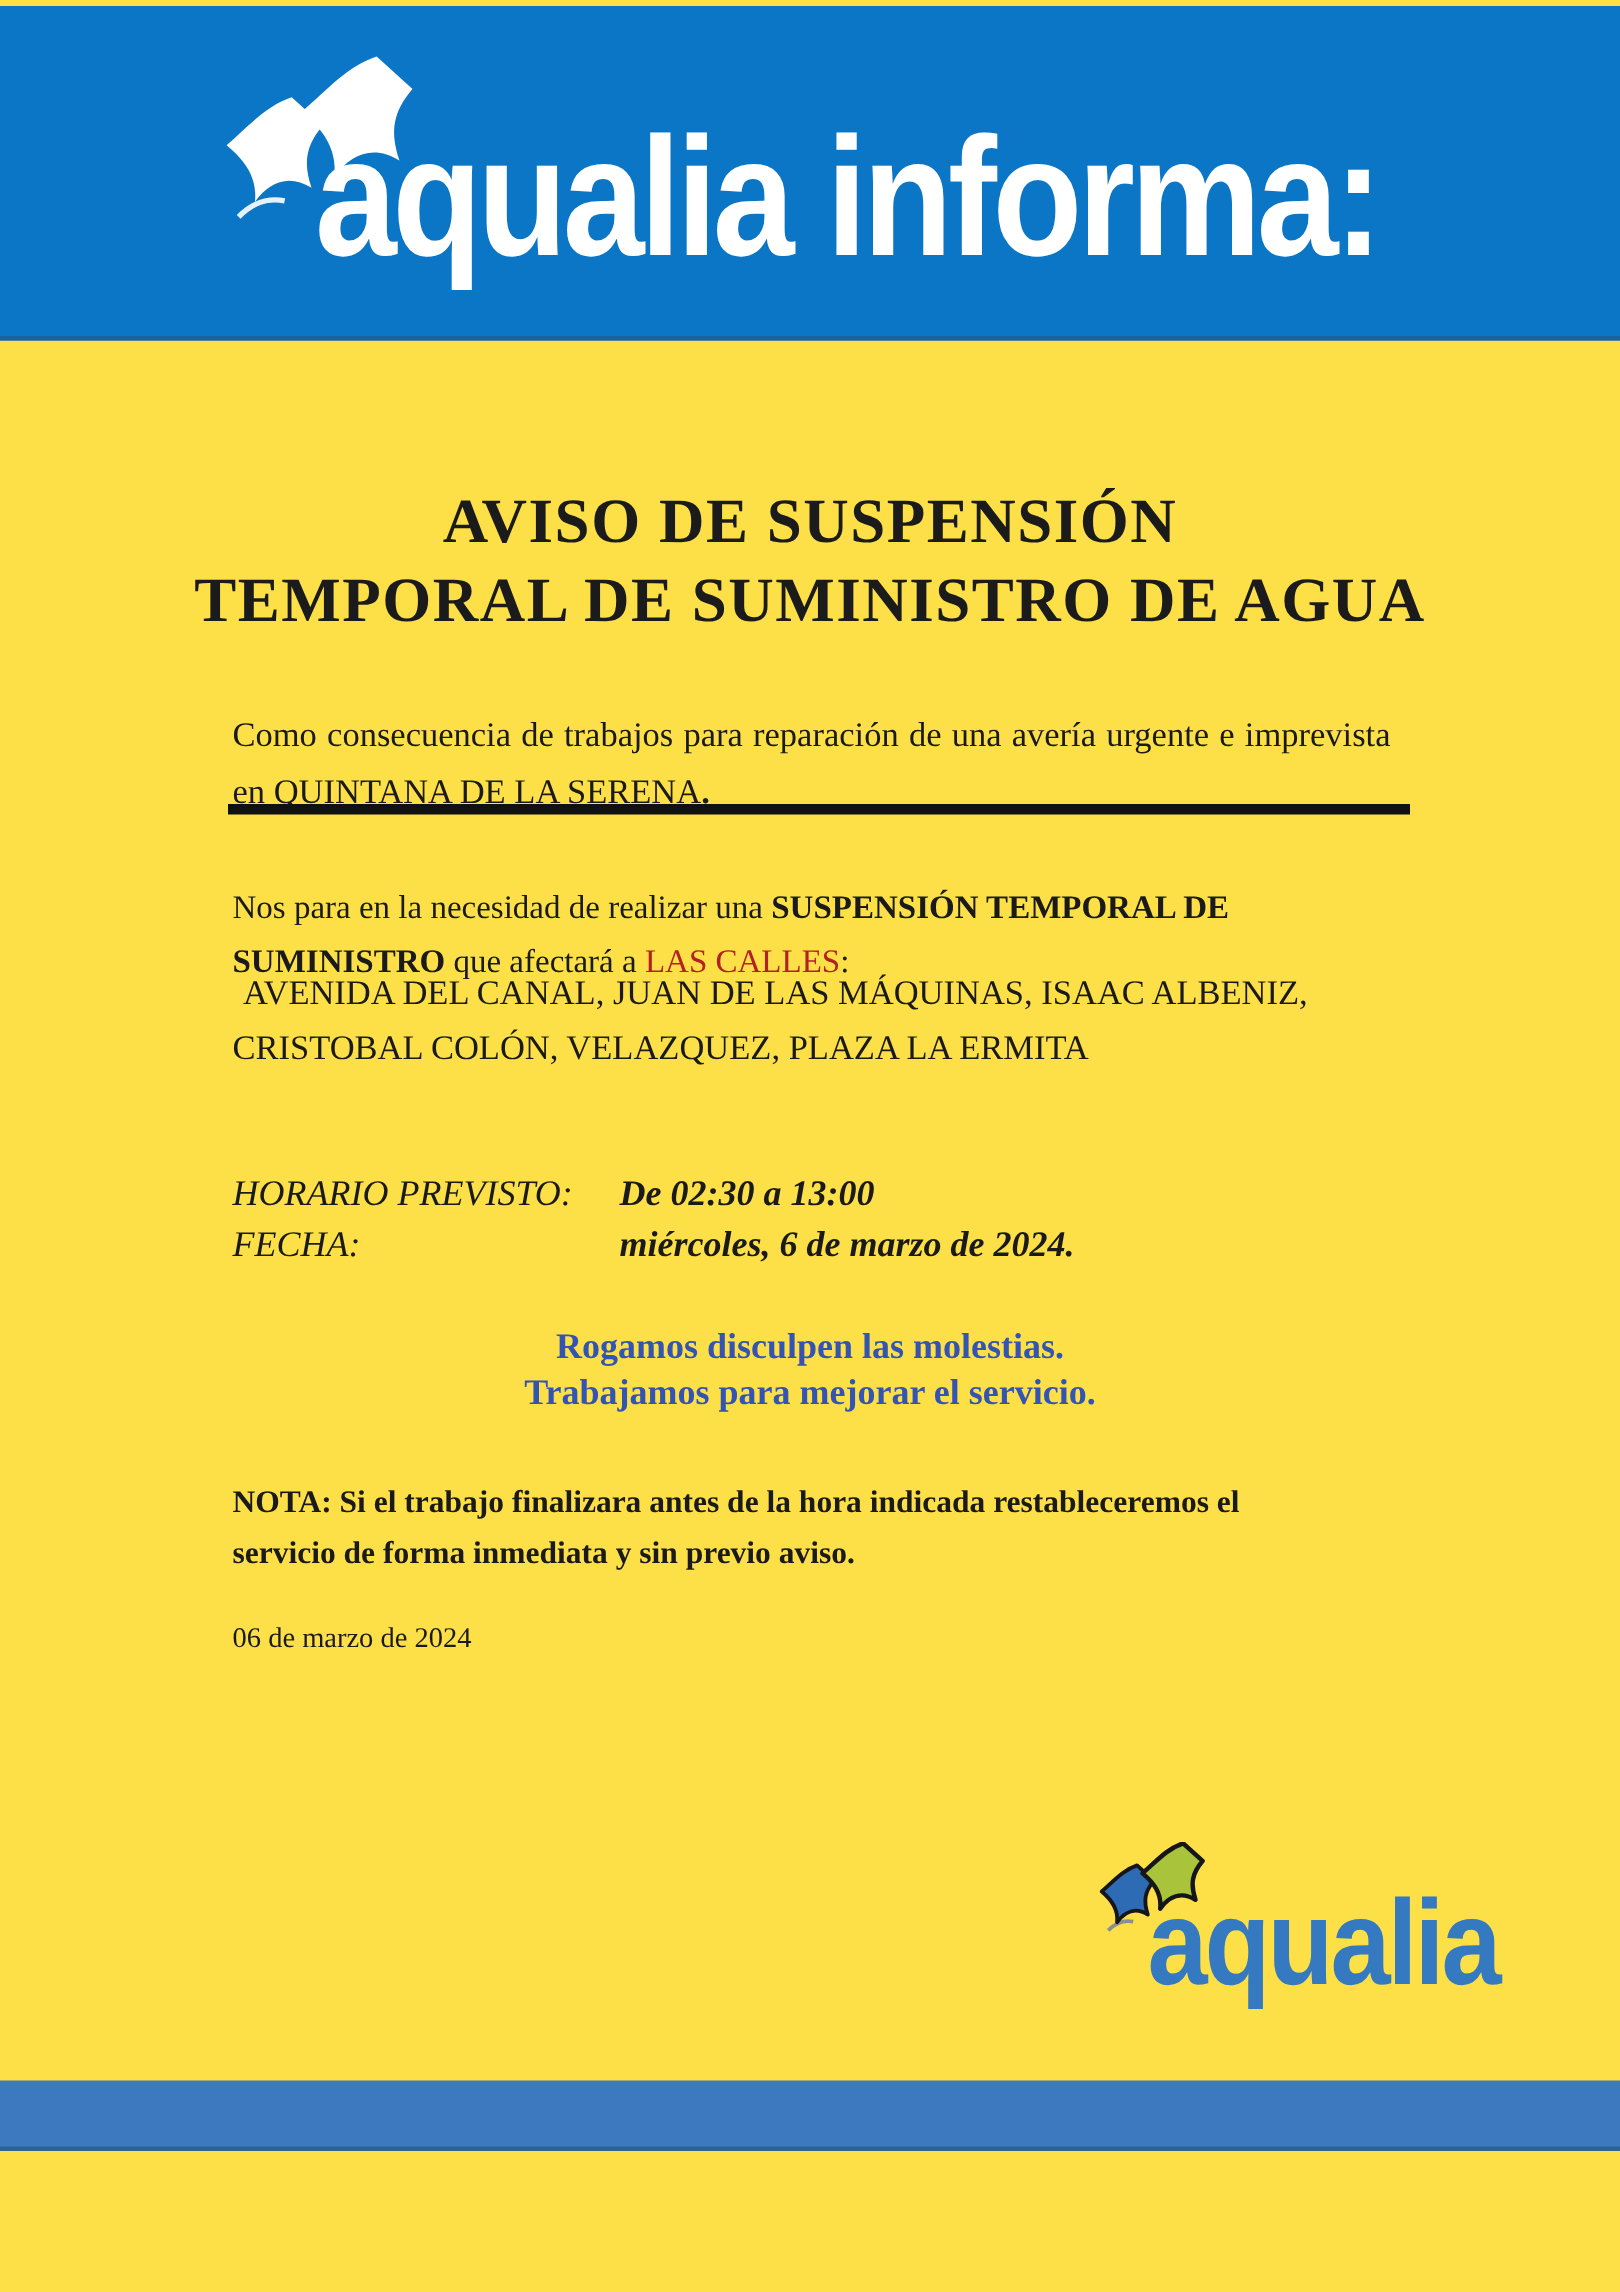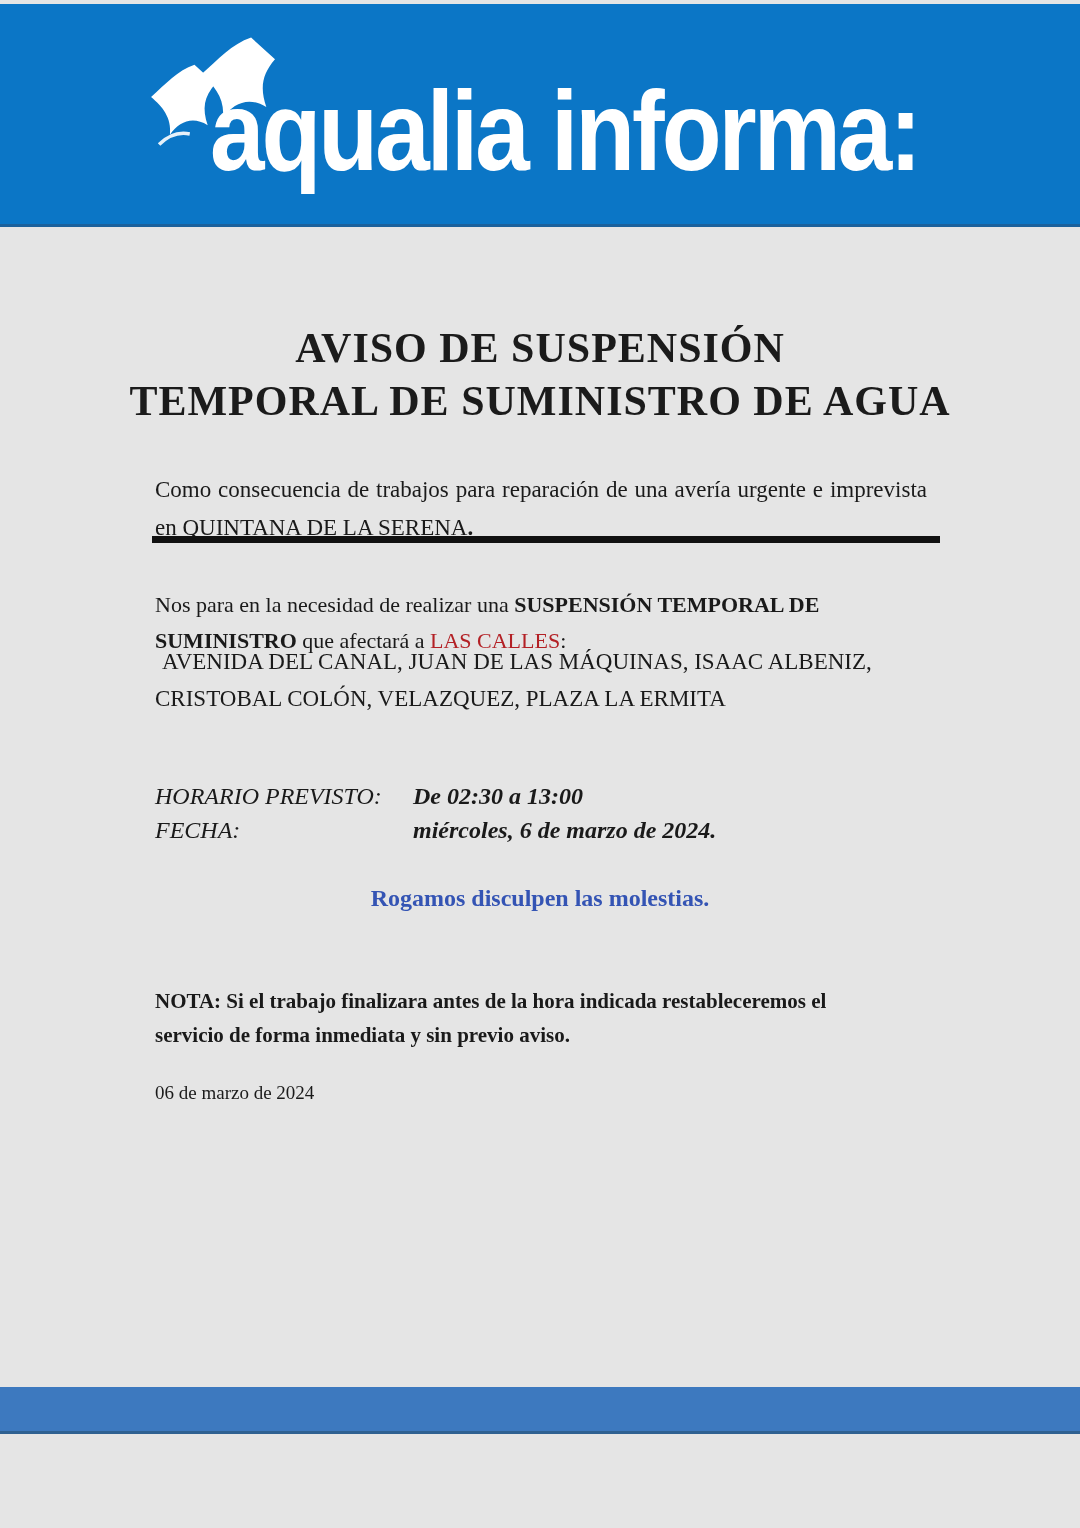--- a/index.html
+++ b/index.html
@@ -1,20 +1,20 @@
 <!DOCTYPE html>
 <html><head>
 <meta charset="utf-8">
 <style>
   html, body { margin: 0; padding: 0; background: #ffffff; }
   .page {
     position: relative;
     width: 1080px;
     height: 1528px;
-    background: #e5e5e5;
+    background: #fde047;
     overflow: hidden;
     font-family: "Liberation Serif", "DejaVu Serif", serif;
     color: #1a1a1a;
   }
 
   
   .banner {
     position: absolute;
     left: 0; top: 4px;
     width: 1080px; height: 220px;
@@ -206,25 +206,34 @@
     <div>
       <span class="sched-label">HORARIO PREVISTO:</span><span class="sched-value">De 02:30 a 13:00</span>
     </div>
     <div>
       <span class="sched-label">FECHA:</span><span class="sched-value">miércoles, 6 de marzo de 2024.</span>
     </div>
   </div>
 
   <div class="apology">
     <div>Rogamos disculpen las molestias.</div>
+    <div>Trabajamos para mejorar el servicio.</div>
   </div>
 
   <div class="nota">
     <div>NOTA: Si el trabajo finalizara antes de la hora indicada restableceremos el</div>
     <div>servicio de forma inmediata y sin previo aviso.</div>
   </div>
 
   <div class="issue-date">06 de marzo de 2024</div>
 
+  <div class="footer-logo">
+    <svg class="flags" viewBox="0 0 100 100" aria-hidden="true">
+      <path class="ftr-tail" d="M6,92 C14,84 22,81 32,83"></path>
+      <path class="ftr-flag-blue" transform="translate(-4,18) scale(0.80)" d="M4,42 C20,28 32,14 50,8 L72,28 C60,42 58,54 64,72 C48,62 34,68 24,82 C26,64 16,52 4,42 Z"></path>
+      <path class="ftr-flag-green" transform="translate(38,-6) scale(0.92)" d="M4,42 C20,28 32,14 50,8 L72,28 C60,42 58,54 64,72 C48,62 34,68 24,82 C26,64 16,52 4,42 Z"></path>
+    </svg>
+    <div class="brand-text">aqualia</div>
+  </div>
 
   <div class="bottom-bar"></div>
 
 </div>
 
 </body></html>

